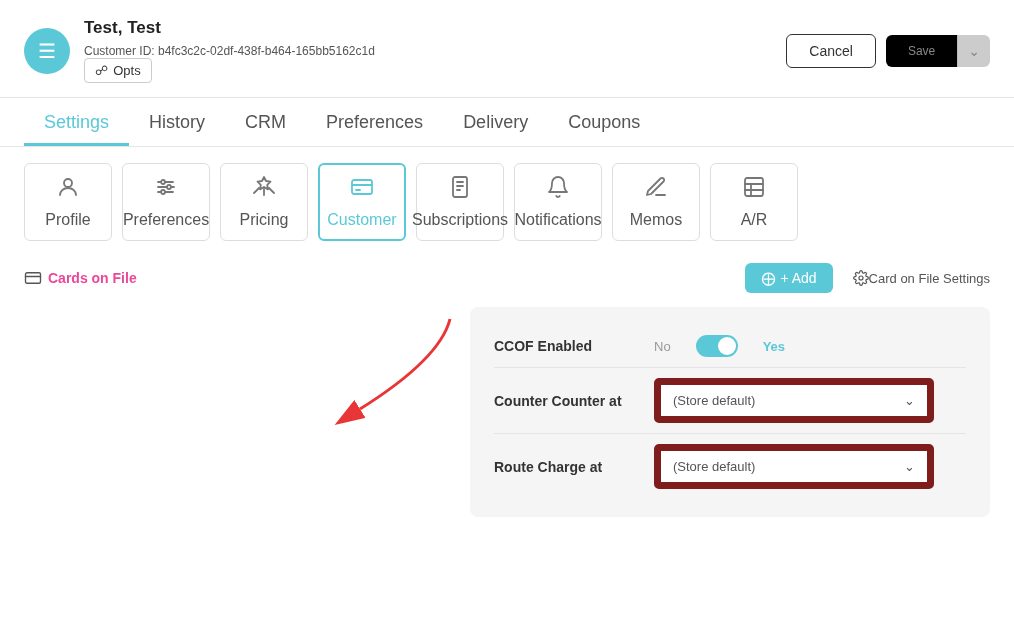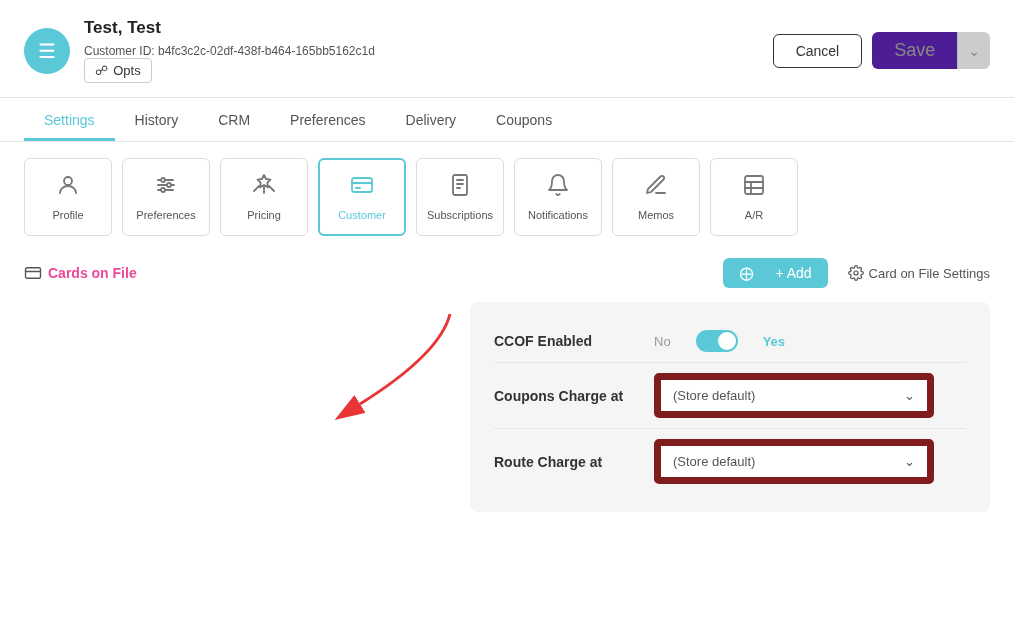--- a/index.html
+++ b/index.html
@@ -11,45 +11,45 @@
     .header { display: flex; align-items: center; padding: 18px 24px 14px 24px; border-bottom: 1px solid #e5e5e5; background: #fff; }
     .avatar { width: 46px; height: 46px; border-radius: 50%; background: #5bc8d8; display: flex; align-items: center; justify-content: center; margin-right: 14px; flex-shrink: 0; }
     .avatar-icon { color: #fff; font-size: 20px; }
     .header-info { flex: 1; }
     .customer-name { font-size: 17px; font-weight: 700; color: #222; margin-bottom: 6px; }
     .customer-id { font-size: 12px; color: #555; }
     .opts-btn { border: 1px solid #ccc; background: #fff; border-radius: 4px; padding: 4px 10px; font-size: 13px; cursor: pointer; display: flex; align-items: center; gap: 5px; color: #333; }
     .header-actions { display: flex; gap: 10px; align-items: center; }
     .cancel-btn { border: 1px solid #333; background: #fff; border-radius: 6px; padding: 8px 22px; font-size: 14px; font-weight: 500; cursor: pointer; color: #333; }
     .save-btn-group { display: flex; align-items: stretch; border-radius: 6px; overflow: hidden; }
-    .save-btn { border: none; background: #4c1d95; padding: 8px 22px; font-size: 18px; font-weight: 500; cursor: not-allowed; color: #888; }
+    .save-btn { border: none; background: #000000; padding: 8px 22px; font-size: 12px; font-weight: 500; cursor: not-allowed; color: #888; }
     .save-btn-chevron { border: none; background: #ccc; padding: 8px 10px; font-size: 14px; cursor: not-allowed; color: #888; border-left: 1px solid #bbb; }
 
     
     .tabs-bar { display: flex; padding: 0 24px; border-bottom: 1px solid #e5e5e5; background: #fff; gap: 0; }
-    .tab { padding: 14px 20px 10px 20px; font-size: 14px; color: #555; cursor: pointer; border-bottom: 3px solid transparent; white-space: nowrap; }
+    .tab { padding: 14px 20px 10px 20px; font-size: 18px; color: #555; cursor: pointer; border-bottom: 3px solid transparent; white-space: nowrap; }
     .tab.active { color: #5bc8d8; border-bottom: 3px solid #5bc8d8; font-weight: 500; }
 
     
     .icon-tabs { display: flex; padding: 16px 24px 8px 24px; gap: 10px; flex-wrap: wrap; }
     .icon-tab { display: flex; flex-direction: column; align-items: center; justify-content: center; width: 88px; min-height: 78px; border: 1px solid #ddd; border-radius: 6px; cursor: pointer; background: #fff; gap: 6px; padding: 10px 6px; }
     .icon-tab.active { border: 2px solid #5bc8d8; background: #fff; }
-    .icon-tab-label { font-size: 11px; color: #555; }
+    .icon-tab-label { font-size: 16px; color: #555; }
     .icon-tab.active .icon-tab-label { color: #5bc8d8; }
     .icon-svg { font-size: 22px; color: #777; }
     .icon-tab.active .icon-svg { color: #5bc8d8; }
 
     
     .content-area { flex: 1; padding: 14px 24px; background: #fff; position: relative; }
 
     
     .section-header { display: flex; align-items: center; gap: 10px; margin-bottom: 14px; }
     .section-title { font-size: 14px; font-weight: 600; color: #ec4899; display: flex; align-items: center; gap: 6px; }
     .add-btn { display: flex; align-items: center; gap: 5px; background: #5bc8d8; color: #fff; border: none; border-radius: 6px; padding: 7px 16px; font-size: 14px; font-weight: 500; cursor: pointer; margin-left: auto; }
-    .card-settings-link { display: flex; align-items: center; gap: 5px; color: #555; font-size: 13px; cursor: pointer; margin-left: 10px; }
+    .card-settings-link { display: flex; align-items: center; color: #555; font-size: 13px; cursor: pointer; margin-left: 10px; }
 
     
     .settings-panel { background: #f5f5f5; border-radius: 8px; padding: 18px 24px; margin-left: auto; width: 520px; }
     .settings-row { display: flex; align-items: center; padding: 10px 0; }
     .settings-row + .settings-row { border-top: 1px solid #e5e5e5; }
     .settings-label { font-size: 14px; font-weight: 600; color: #333; min-width: 160px; }
     .settings-value { flex: 1; display: flex; align-items: center; }
 
     
     .toggle-group { display: flex; align-items: center; gap: 25px; }
@@ -199,21 +199,21 @@
     <div class="section-header">
       <span class="section-title">
         <svg width="18" height="18" viewBox="0 0 24 24" fill="none" stroke="#555" stroke-width="1.8" stroke-linecap="round" stroke-linejoin="round">
             <rect x="2" y="5" width="20" height="14" rx="2"></rect>
             <line x1="2" y1="10" x2="22" y2="10"></line>
           </svg>
         <span>Cards on File</span>
       </span>
       <button class="add-btn">
         <span>⨁</span>
-        <span style="margin-left:17px;">+ Add</span>
+        <span style="margin-left:0;">+ Add</span>
       </button>
       <div class="card-settings-link">
         <svg width="16" height="16" viewBox="0 0 24 24" fill="none" stroke="currentColor" stroke-width="1.8">
             <circle cx="12" cy="12" r="3"></circle>
             <path d="M19.4 15a1.65 1.65 0 0 0 .33 1.82l.06.06a2 2 0 0 1-2.83 2.83l-.06-.06a1.65 1.65 0 0 0-1.82-.33 1.65 1.65 0 0 0-1 1.51V21a2 2 0 0 1-4 0v-.09A1.65 1.65 0 0 0 9 19.4a1.65 1.65 0 0 0-1.82.33l-.06.06a2 2 0 0 1-2.83-2.83l.06-.06A1.65 1.65 0 0 0 4.68 15a1.65 1.65 0 0 0-1.51-1H3a2 2 0 0 1 0-4h.09A1.65 1.65 0 0 0 4.6 9a1.65 1.65 0 0 0-.33-1.82l-.06-.06a2 2 0 0 1 2.83-2.83l.06.06A1.65 1.65 0 0 0 9 4.68a1.65 1.65 0 0 0 1-1.51V3a2 2 0 0 1 4 0v.09a1.65 1.65 0 0 0 1 1.51 1.65 1.65 0 0 0 1.82-.33l.06-.06a2 2 0 0 1 2.83 2.83l-.06.06A1.65 1.65 0 0 0 19.4 9a1.65 1.65 0 0 0 1.51 1H21a2 2 0 0 1 0 4h-.09a1.65 1.65 0 0 0-1.51 1z"></path>
           </svg>
         <span>Card on File Settings</span>
       </div>
     </div>
 
@@ -228,21 +228,21 @@
               <label class="toggle-switch">
 
                 <span class="toggle-slider"></span>
               </label>
               <span class="toggle-yes">Yes</span>
             </div>
           </div>
         </div>
 
         <div class="settings-row">
-          <span class="settings-label">Coupons Charge at</span>
+          <span class="settings-label">Counter Counter at</span>
           <div class="settings-value">
             <div class="dropdown">
               <span>(Store default)</span>
               <span class="dropdown-chevron">⌄</span>
             </div>
           </div>
         </div>
 
         <div class="settings-row">
           <span class="settings-label">Route Charge at</span>

